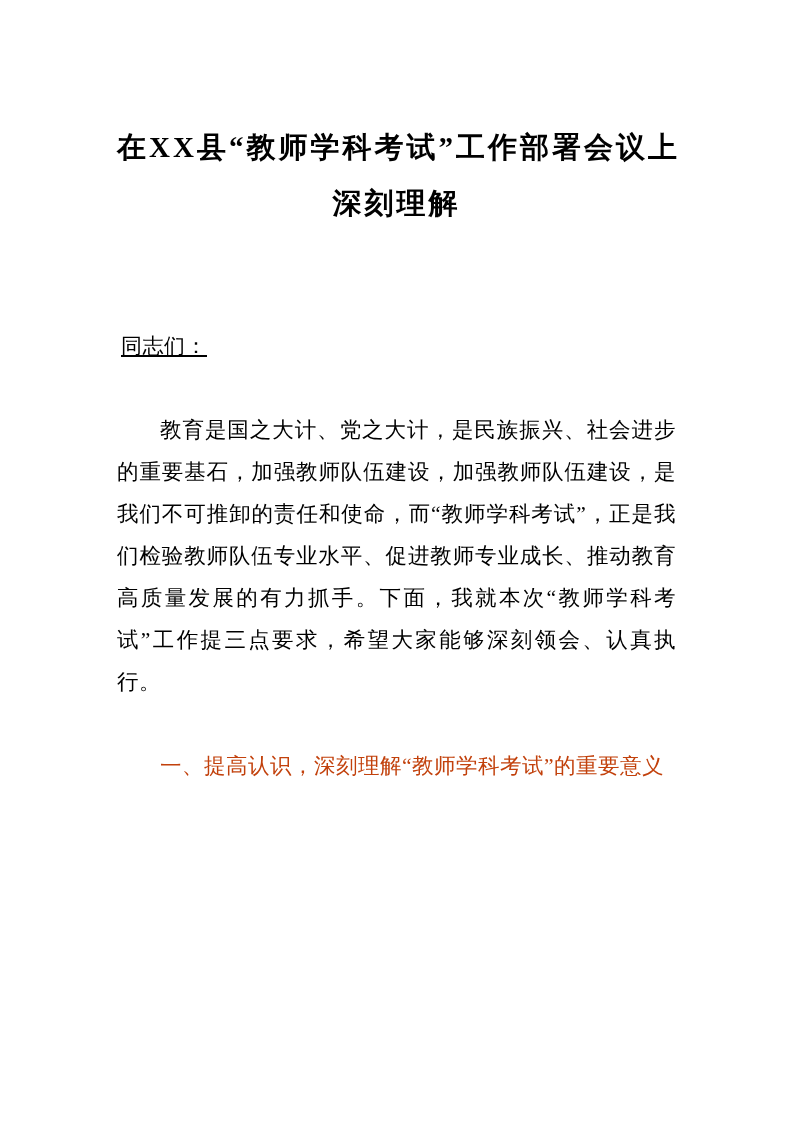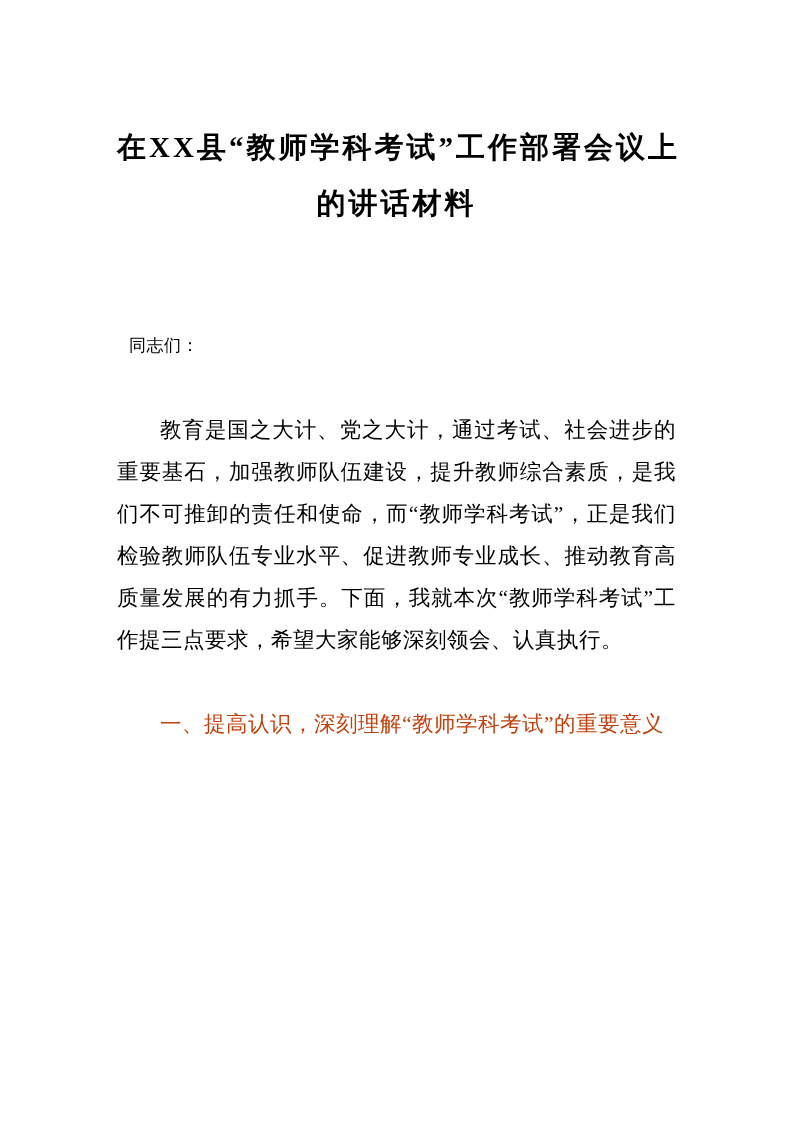--- a/index.html
+++ b/index.html
@@ -32,25 +32,26 @@
     line-height: 56px;
     text-align: center;
     letter-spacing: 3px;
     color: #000000;
   }
   .title-line {
     display: block;
     white-space: nowrap;
   }
   .salutation {
-    margin: 94px 0 0 12px;
-    font-size: 17px;
+    margin: 94px 0 0 4px;
+    font-size: 21px;
     line-height: 42px;
     letter-spacing: 0.5px;
     color: #000000;
+    text-decoration: underline;
   }
   .body-para {
     margin: 42px 0 0 0;
     font-size: 21.5px;
     line-height: 42px;
     letter-spacing: 0.5px;
     text-align: justify;
     text-justify: inter-ideograph;
     text-indent: 2em;
     color: #000000;
@@ -66,24 +67,24 @@
   }
 </style>
 </head>
 <body>
 
 <div class="page">
   <div class="content">
 
     <h1 class="doc-title">
       <span class="title-line">在XX县“教师学科考试”工作部署会议上</span>
-      <span class="title-line">的讲话材料</span>
+      <span class="title-line">深刻理解</span>
     </h1>
 
     <p class="salutation">同志们：</p>
 
-    <p class="body-para">教育是国之大计、党之大计，通过考试、社会进步的重要基石，加强教师队伍建设，提升教师综合素质，是我们不可推卸的责任和使命，而“教师学科考试”，正是我们检验教师队伍专业水平、促进教师专业成长、推动教育高质量发展的有力抓手。下面，我就本次“教师学科考试”工作提三点要求，希望大家能够深刻领会、认真执行。</p>
+    <p class="body-para">教育是国之大计、党之大计，是民族振兴、社会进步的重要基石，加强教师队伍建设，加强教师队伍建设，是我们不可推卸的责任和使命，而“教师学科考试”，正是我们检验教师队伍专业水平、促进教师专业成长、推动教育高质量发展的有力抓手。下面，我就本次“教师学科考试”工作提三点要求，希望大家能够深刻领会、认真执行。</p>
 
     <p class="section-heading">一、提高认识，深刻理解“教师学科考试”的重要意义</p>
 
 
   </div>
 </div>
 
 </body></html>

